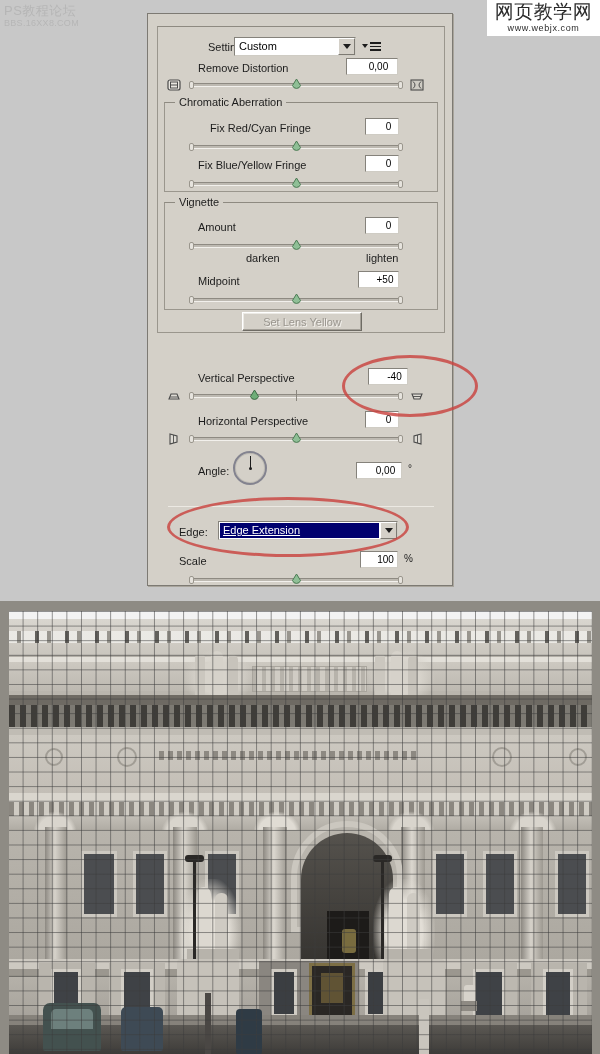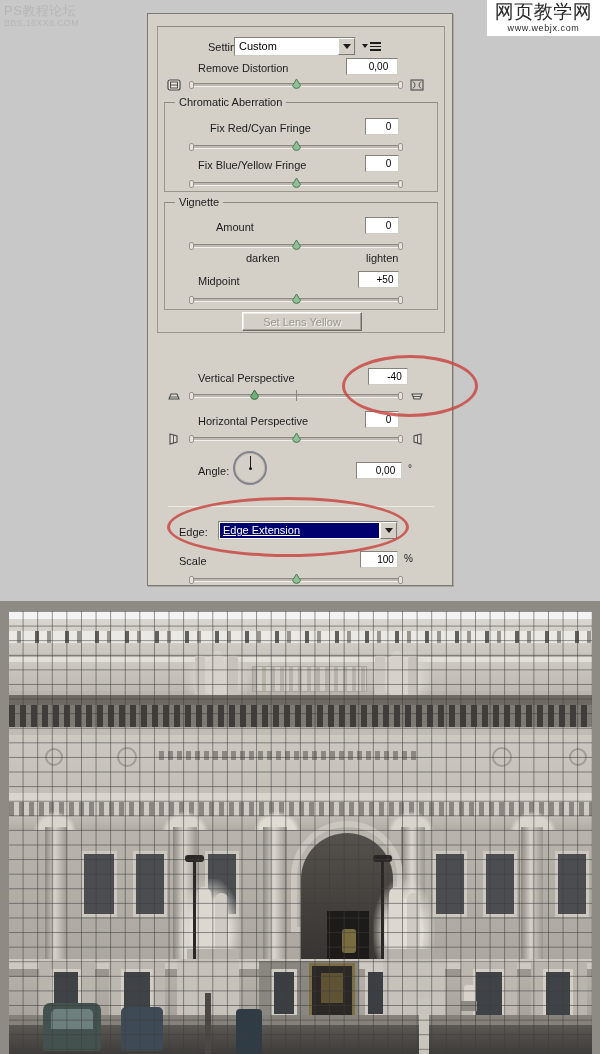--- a/index.html
+++ b/index.html
@@ -336,21 +336,21 @@
         <div class="thumb" style="left:50%;">
           <svg width="11" height="14" viewBox="0 0 11 14">
               <path d="M5.5 1 L9.5 7.5 A4.2 4.2 0 0 1 1.5 7.5 Z" fill="#8fbf96" stroke="#4b7a53" stroke-width="1"></path>
             </svg>
         </div>
       </div>
 
       <div class="grp" style="left:16px; top:188px; width:274px; height:108px;">
         <div class="legend">Vignette</div>
       </div>
-      <div class="row-label" style="left:68px; top:207px;">Amount</div>
+      <div class="row-label" style="left:50px; top:207px;">Amount</div>
       <div class="num" style="left:217px; top:203px; width:34px;">0</div>
       <div class="slider" style="left:44px; top:226px; width:208px;">
         <div class="track"></div>
         <div class="endcap l"></div>
           <div class="endcap r"></div>
         <div class="thumb" style="left:50%;">
           <svg width="11" height="14" viewBox="0 0 11 14">
               <path d="M5.5 1 L9.5 7.5 A4.2 4.2 0 0 1 1.5 7.5 Z" fill="#8fbf96" stroke="#4b7a53" stroke-width="1"></path>
             </svg>
         </div>

